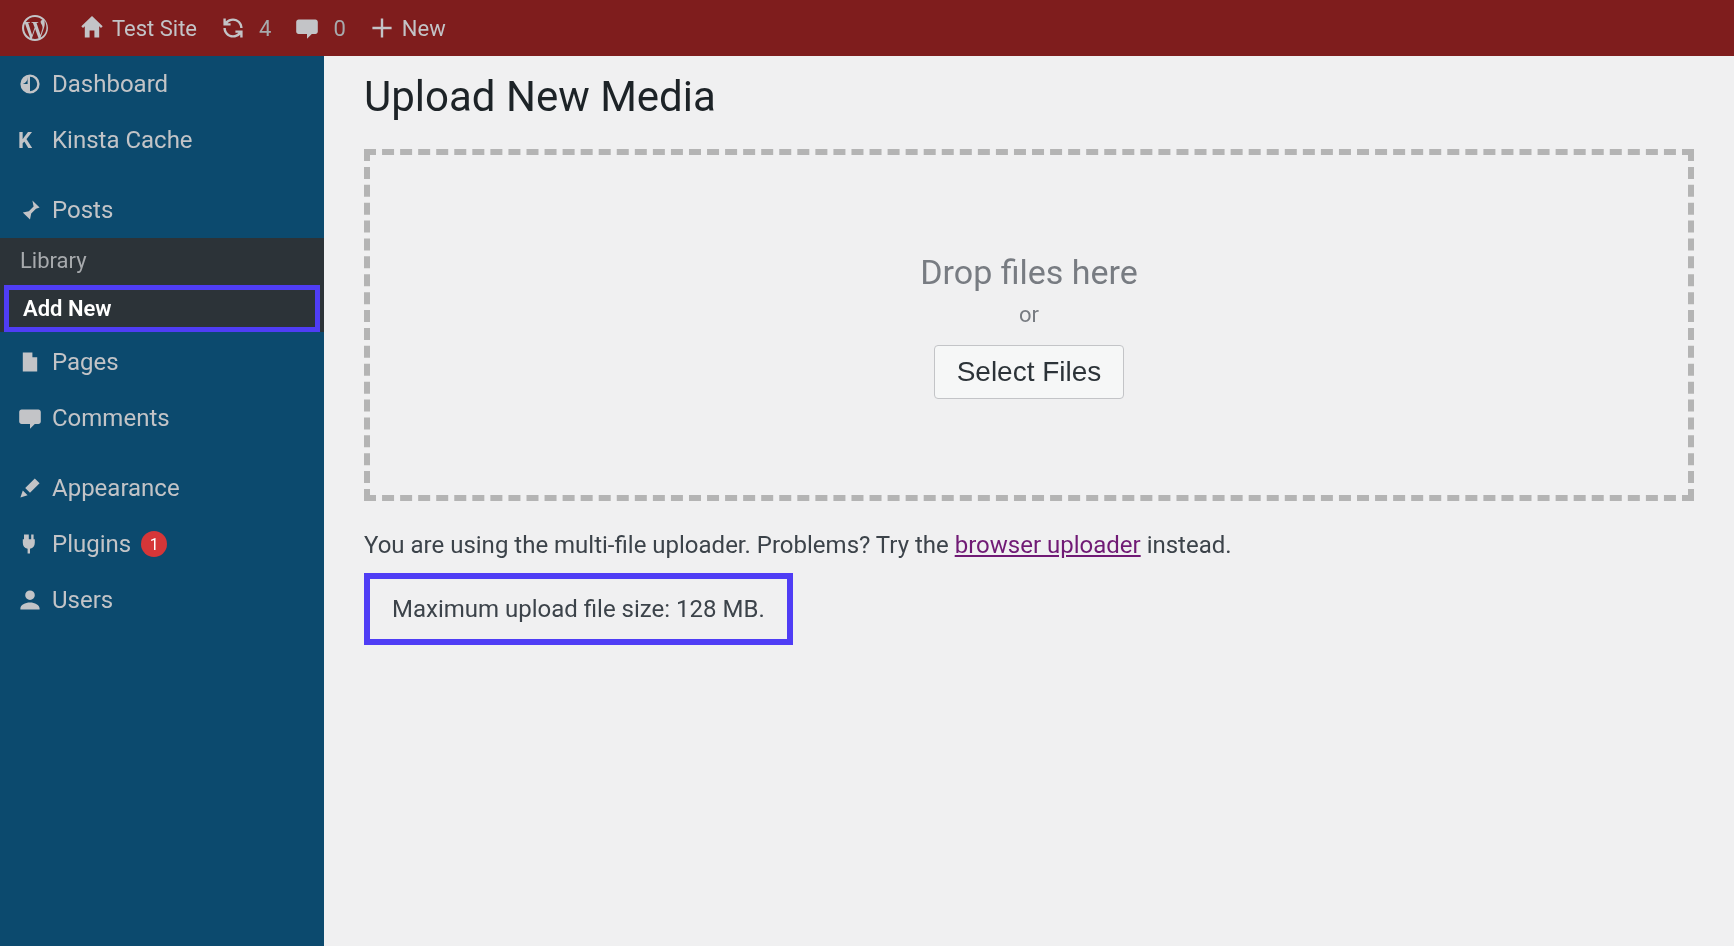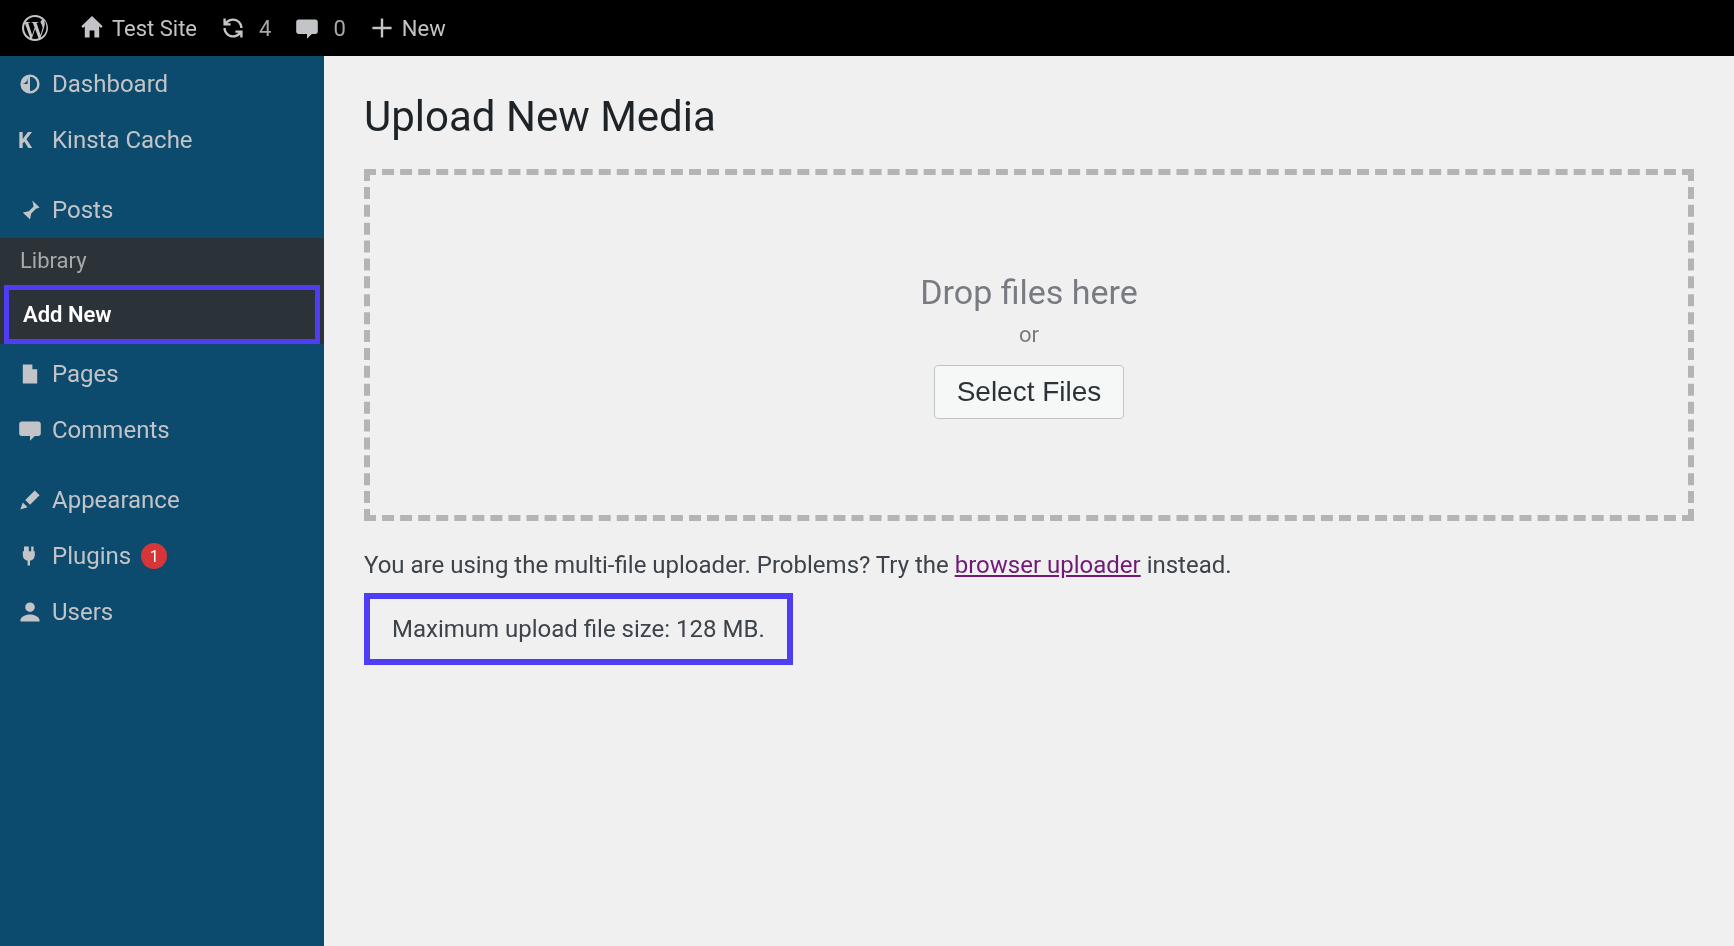--- a/index.html
+++ b/index.html
@@ -5,21 +5,21 @@
   * { box-sizing: border-box; margin: 0; padding: 0; }
   body {
     font-family: -apple-system, BlinkMacSystemFont, "Segoe UI", Roboto, sans-serif;
     background: #f0f0f1;
     width: 1734px;
     height: 946px;
     overflow: hidden;
   }
   
   .adminbar {
-    background: #000000;
+    background: #7f1d1d;
     color: #c3c4c7;
     height: 56px;
     display: flex;
     align-items: center;
     padding: 0 10px;
     font-size: 14px;
   }
   .adminbar .ab-item {
     display: flex;
     align-items: center;
@@ -68,39 +68,39 @@
     padding: 10px 18px 10px 20px;
     font-size: 22px;
     color: #a7aaad;
     cursor: pointer;
   }
   .submenu .sub-item.active {
     color: #fff;
     font-weight: 600;
     border: 5px solid #4f3df5;
     margin: 2px 4px;
-    padding: 12px 14px;
+    padding: 6px 14px;
   }
   .menu-sep { height: 14px; }
   .badge {
     background: #d63638;
     color: #fff;
     border-radius: 50%;
     width: 26px;
     height: 26px;
     font-size: 16px;
     display: inline-flex;
     align-items: center;
     justify-content: center;
     margin-left: 10px;
   }
   
   .content {
     flex: 1;
-    padding: 36px 40px;
+    padding: 16px 40px;
     position: relative;
   }
   h1.page-title {
     font-size: 42px;
     font-weight: 400;
     color: #1d2327;
     margin-bottom: 28px;
   }
   .dropzone {
     border: 6px dashed #b4b4b4;

